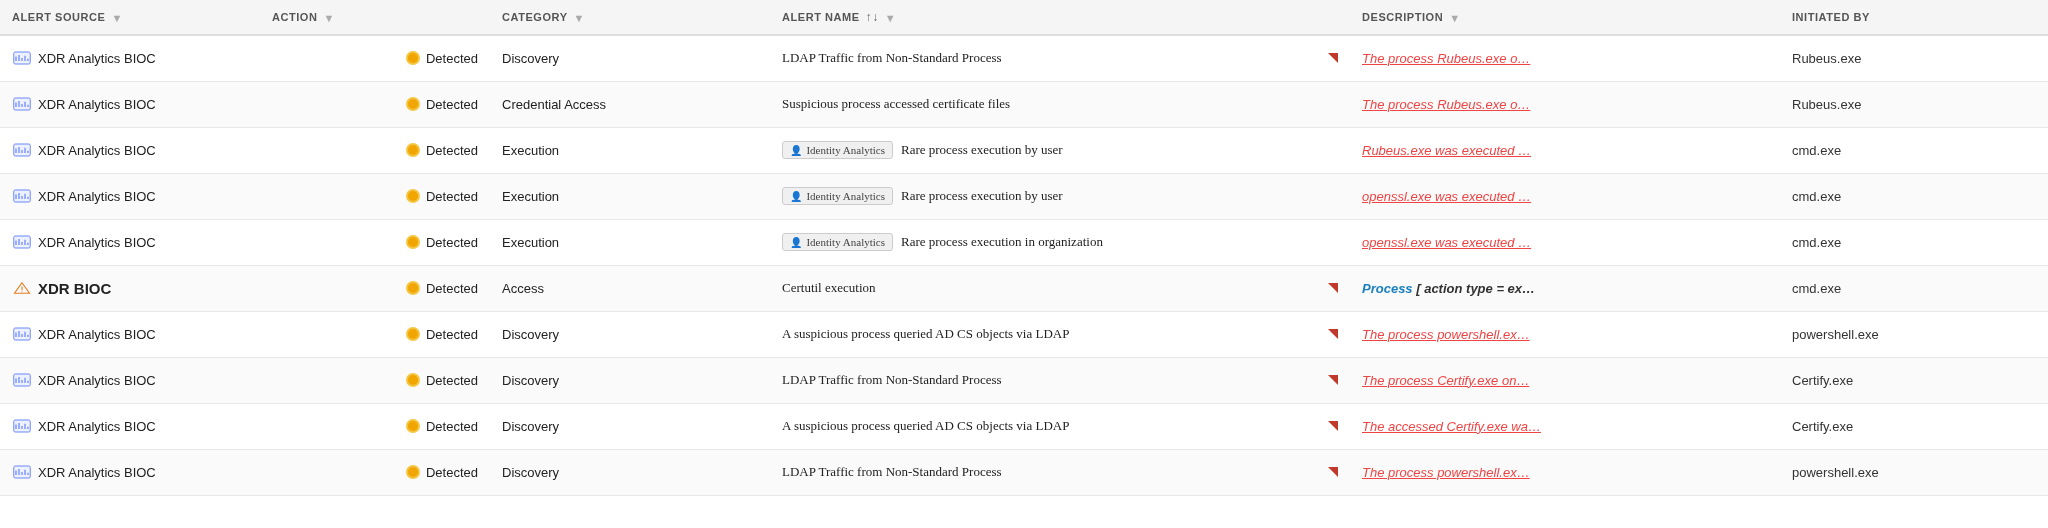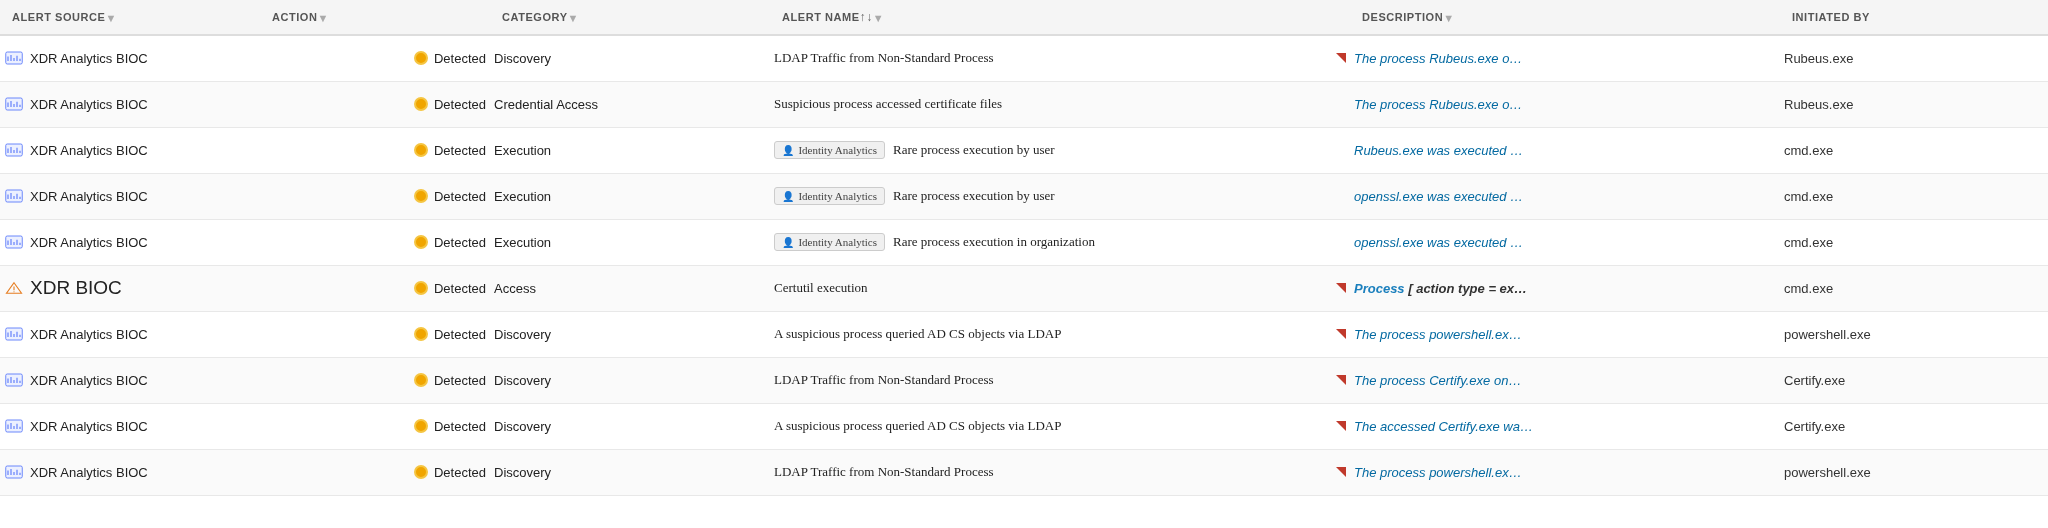--- a/index.html
+++ b/index.html
@@ -37,20 +37,21 @@
       color: #555;
       letter-spacing: 0.05em;
       text-transform: uppercase;
       white-space: nowrap;
       user-select: none;
       cursor: pointer;
     }
     thead th .th-inner {
       display: flex;
       align-items: center;
+      gap: 6px;
     }
     .filter-icon {
       display: inline-block;
       width: 10px;
       height: 10px;
       color: #aaa;
     }
     .sort-icon {
       display: inline-block;
       font-size: 12px;
@@ -58,21 +59,21 @@
     }
 
     tbody tr {
       border-bottom: 1px solid #e8e8e8;
       height: 46px;
     }
     tbody tr:nth-child(odd) { background: #fff; }
     tbody tr:nth-child(even) { background: #fafafa; }
 
     tbody td {
-      padding: 8px 4px;
+      padding: 8px 12px;
       vertical-align: middle;
       white-space: nowrap;
       overflow: hidden;
       text-overflow: ellipsis;
     }
 
     
     .source-cell {
       display: flex;
       align-items: center;
@@ -142,21 +143,22 @@
       width: 0;
       height: 0;
       border-style: solid;
       border-width: 0 10px 10px 0;
       border-color: transparent #c0392b transparent transparent;
     }
 
     
     .desc-italic {
       font-style: italic;
-      color: #0369a1;
+      color: #ef4444;
+      text-decoration: underline;
     }
     .desc-link {
       color: #1a7fbd;
       font-style: italic;
       font-weight: 600;
     }
 
     
     .initiated-cell {
       color: #333;
@@ -387,21 +389,21 @@
         <tr>
           <td>
             <div class="source-cell">
               <span class="source-icon-xdr-analytics">
                 <svg viewBox="0 0 24 18" xmlns="http://www.w3.org/2000/svg">
       <polygon points="12,2 22,16 2,16" fill="none" stroke="#e67e22" stroke-width="1.5"></polygon>
       <line x1="12" y1="7" x2="12" y2="12" stroke="#e67e22" stroke-width="1.5"></line>
       <circle cx="12" cy="14" r="0.8" fill="#e67e22"></circle>
     </svg>
               </span>
-              <span style="font-size: 19px;">XDR BIOC</span>
+              <span style="font-size: 15px; font-weight: bold;">XDR BIOC</span>
             </div>
           </td>
           <td>
             <div class="action-cell">
               <span class="action-dot"></span>
               <span>Detected</span>
             </div>
           </td>
           <td>Access</td>
           <td style="position: relative;">

